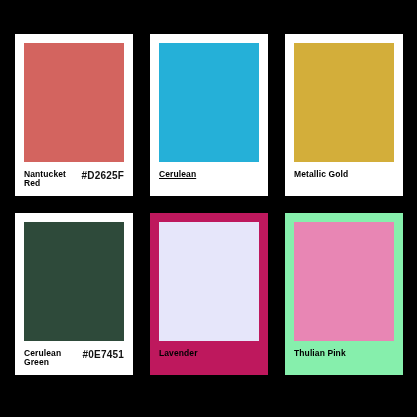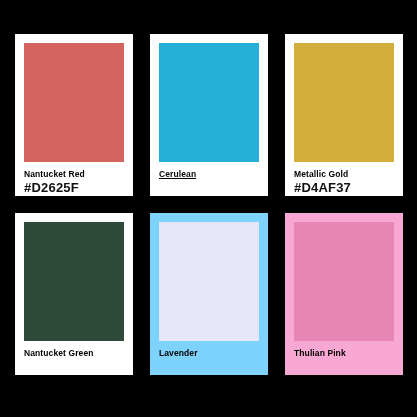--- a/index.html
+++ b/index.html
@@ -40,32 +40,32 @@
     flex-direction: column;
   }
   .swatch-chip {
     width: 100px;
     height: 119px;
     flex: none;
   }
   .swatch-meta {
     padding-top: 8px;
     display: flex;
-    flex-direction: column;
+    flex-direction: row;
     gap: 2px;
   }
   .swatch-name {
     font-size: 8.5px;
     font-weight: bold;
     color: #000000;
     letter-spacing: 0.1px;
     line-height: 1.1;
   }
   .swatch-hex {
-    font-size: 13px;
+    font-size: 10px;
     font-weight: bold;
     color: #111111;
     letter-spacing: 0.2px;
     line-height: 1.1;
   }
 </style>
 </head>
 <body style="background: rgb(0, 0, 0);">
 
 <div id="palette-board" style="background: rgb(0, 0, 0);">
@@ -84,43 +84,43 @@
       <div class="swatch-chip" style="background: rgb(37, 176, 216);"></div>
       <div class="swatch-meta">
         <div class="swatch-name">Cerulean</div>
       </div>
     </div>
 
     <div class="swatch-card" style="background: rgb(255, 255, 255);">
       <div class="swatch-chip" style="background: rgb(211, 174, 58);"></div>
       <div class="swatch-meta">
         <div class="swatch-name">Metallic Gold</div>
-        <div class="swatch-hex">#D4AF37</div>
       </div>
     </div>
 
   </div>
 
   <div class="swatch-row">
 
     <div class="swatch-card" style="background: rgb(255, 255, 255);">
       <div class="swatch-chip" style="background: rgb(46, 74, 58);"></div>
       <div class="swatch-meta">
-        <div class="swatch-name">Nantucket Green</div>
+        <div class="swatch-name">Cerulean Green</div>
+        <div class="swatch-hex">#0E7451</div>
       </div>
     </div>
 
-    <div class="swatch-card" style="background: #7dd3fc;">
+    <div class="swatch-card" style="background: #be185d;">
       <div class="swatch-chip" style="background: rgb(230, 230, 250);"></div>
       <div class="swatch-meta">
         <div class="swatch-name">Lavender</div>
       </div>
     </div>
 
-    <div class="swatch-card" style="background: #f9a8d4;">
+    <div class="swatch-card" style="background: #86efac;">
       <div class="swatch-chip" style="background: rgb(232, 134, 180);"></div>
       <div class="swatch-meta">
         <div class="swatch-name">Thulian Pink</div>
       </div>
     </div>
 
   </div>
 
 </div>
 

